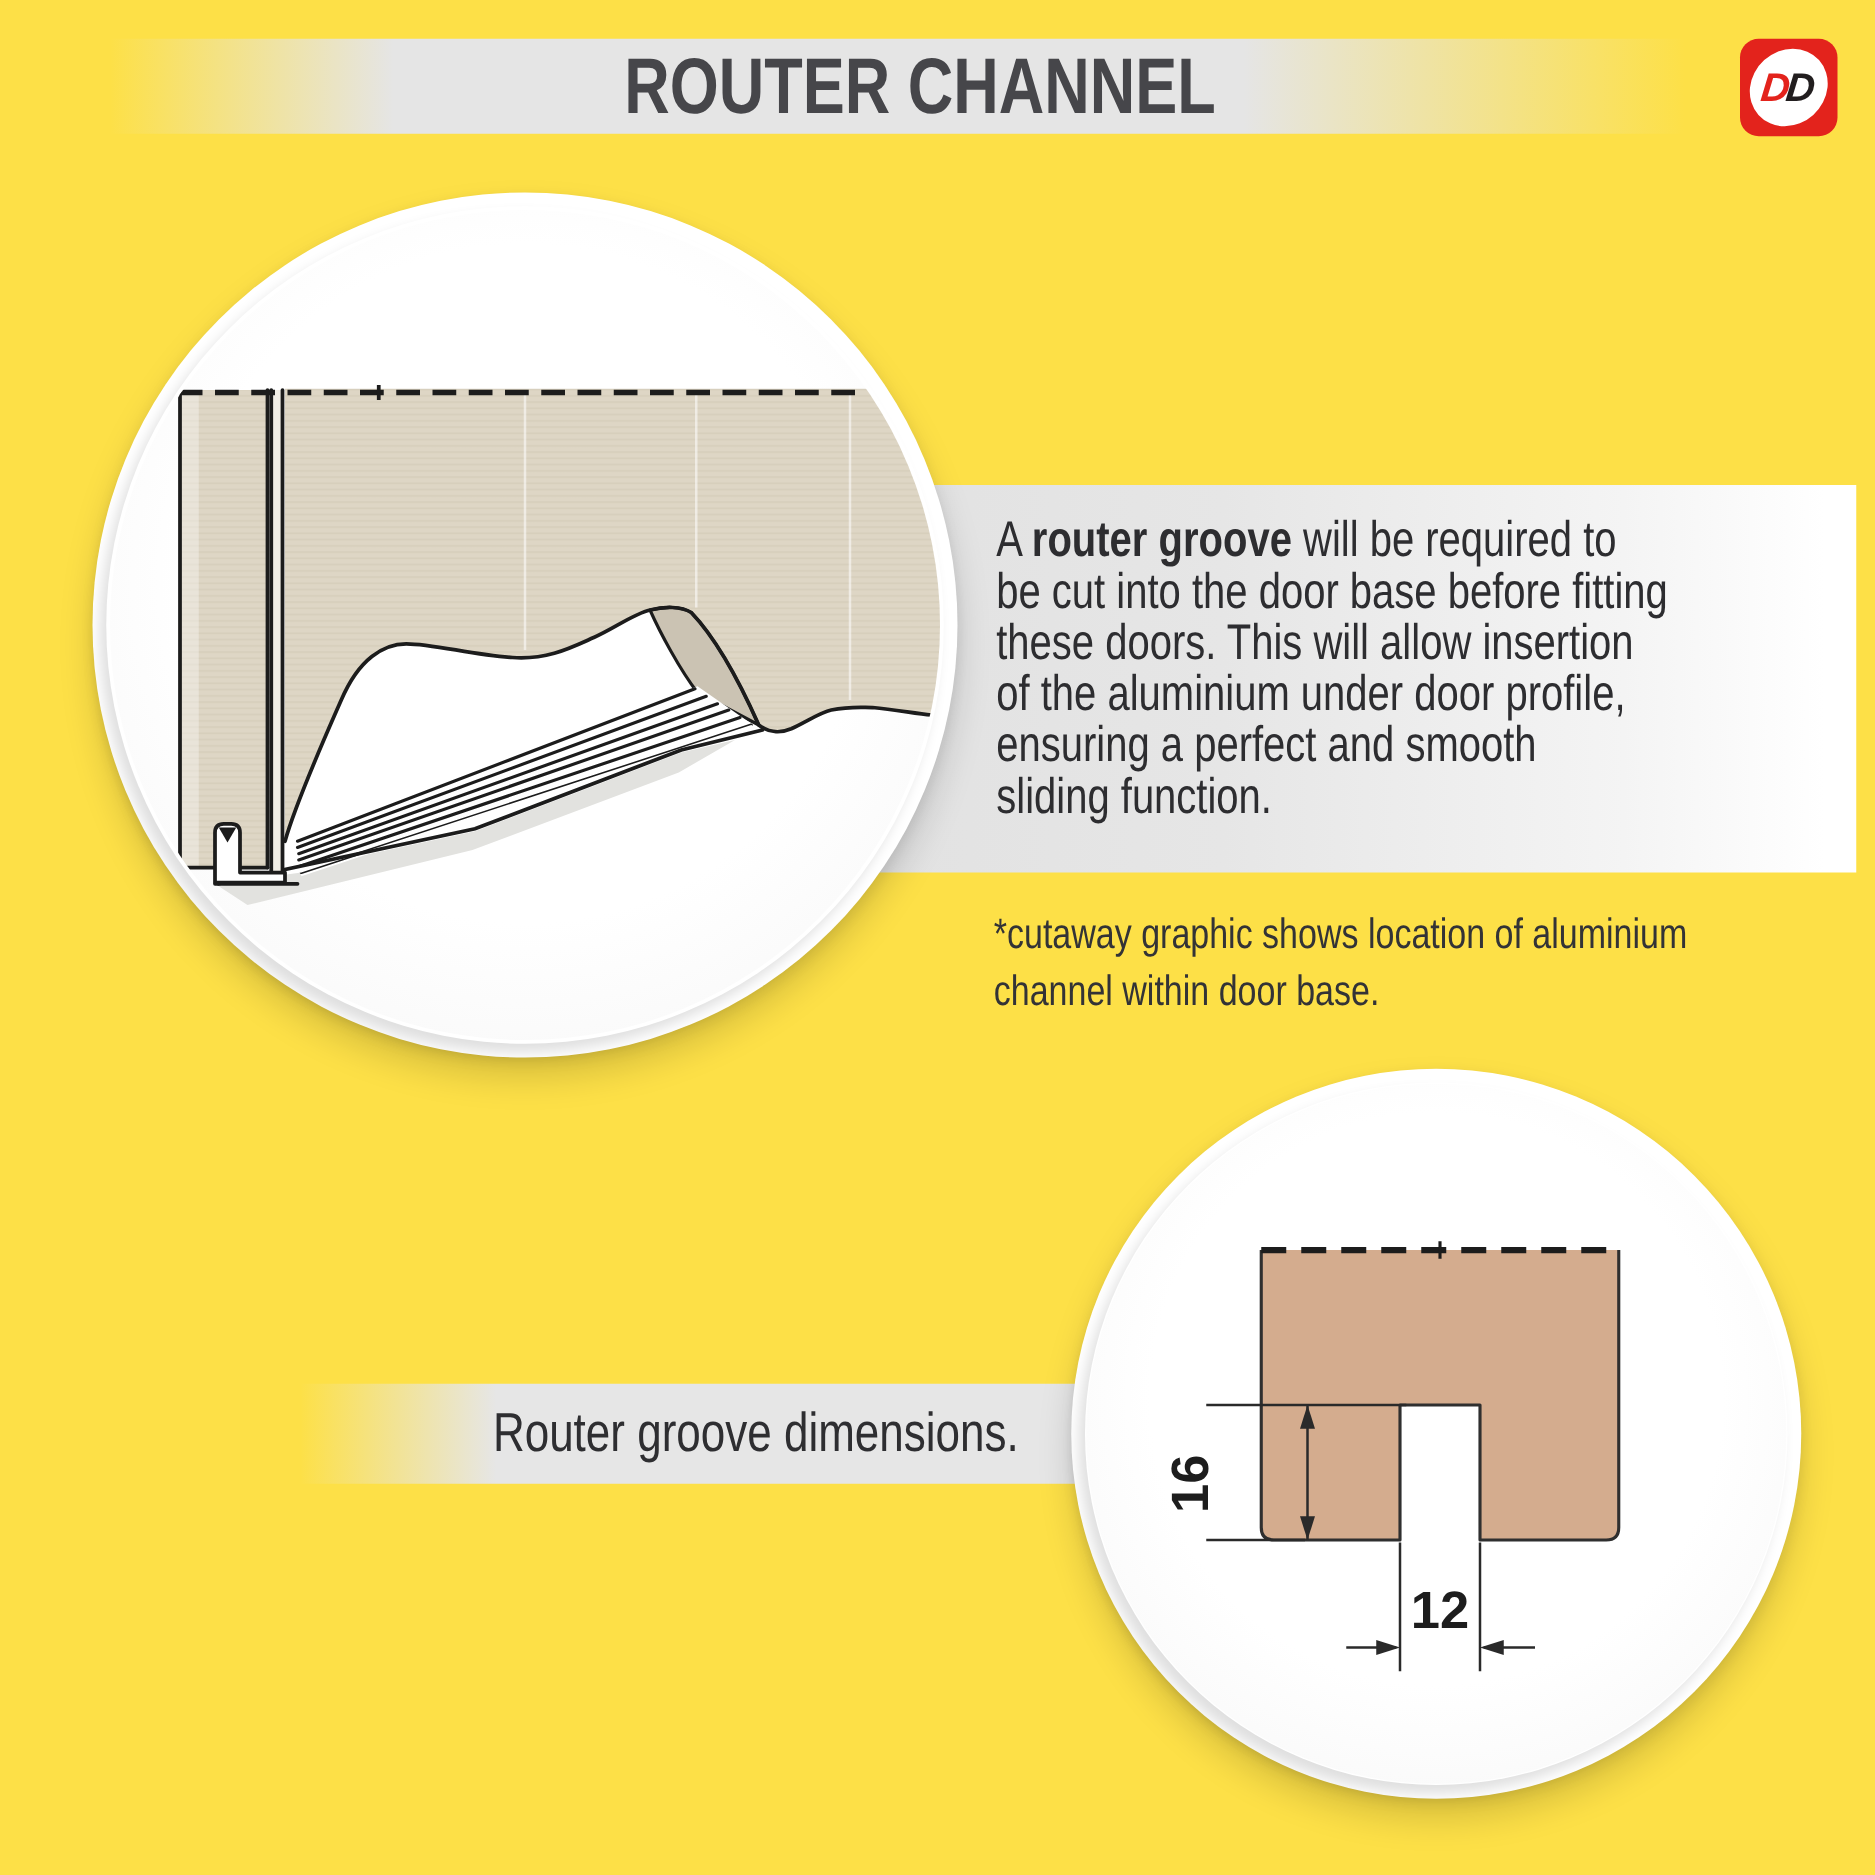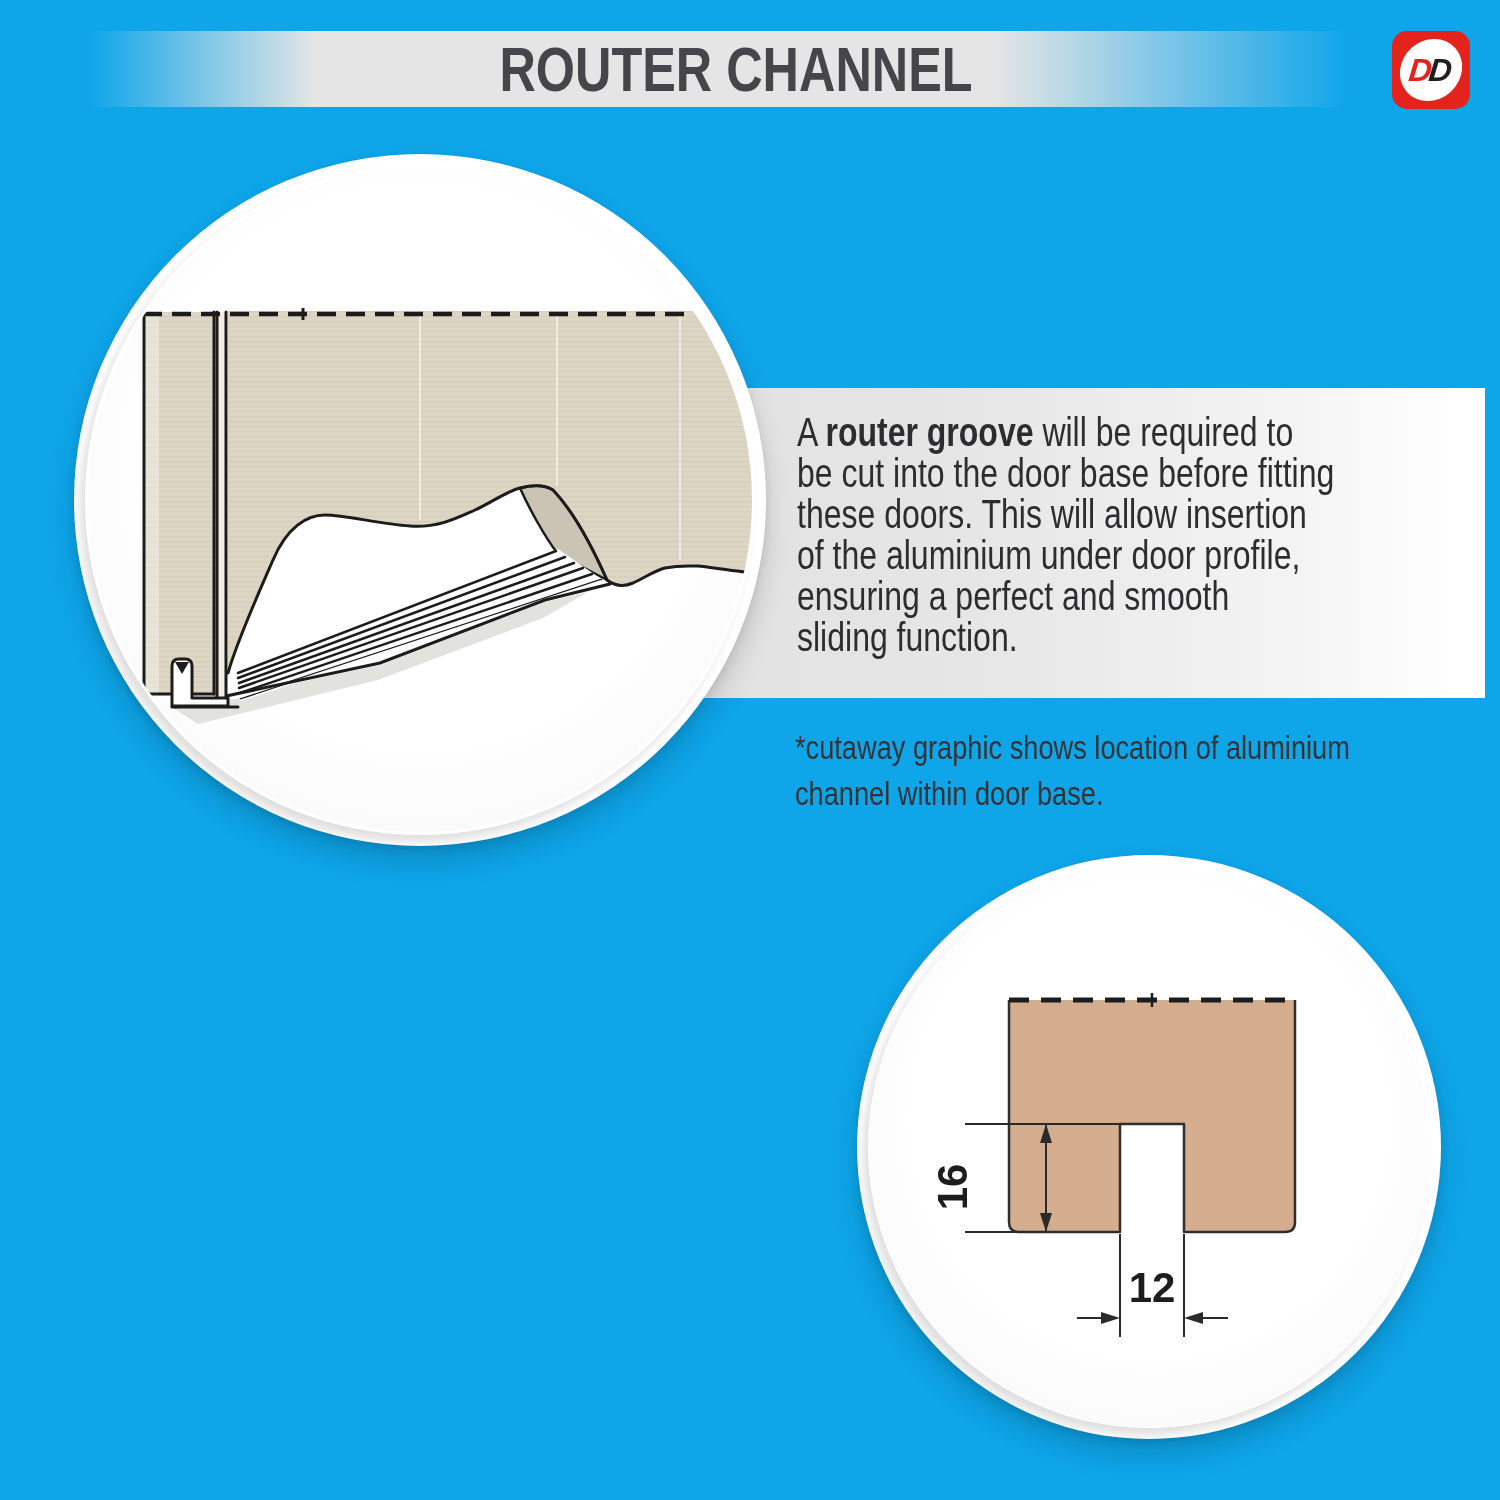--- a/index.html
+++ b/index.html
@@ -1,17 +1,17 @@
 <!DOCTYPE html>
 <html><head>
 <meta charset="utf-8">
 <style>
   html,body{margin:0;padding:0;background:#fff;}
   .canvas{
-    position:relative;width:1500px;height:1500px;background:#0ea5e9;overflow:hidden;
+    position:relative;width:1500px;height:1500px;background:#fde047;overflow:hidden;
     font-family:"Liberation Sans", sans-serif;
   }
   
   .title-band{
     position:absolute;left:88px;top:31px;width:1260px;height:76px;z-index:1;
     background:linear-gradient(to right, rgba(229,229,229,0) 0%, #e5e5e5 18%, #e5e5e5 72%, rgba(229,229,229,0) 100%);
   }
   .title-band h1{
     position:absolute;inset:0;margin:0;text-align:center;text-indent:45px;
     line-height:76px;font-size:63px;font-weight:600;color:#46464a;
@@ -94,20 +94,23 @@
   <div class="para"><span>A </span><strong>router groove</strong><span> will be required to
 be cut into the door base before fitting
 these doors. This will allow insertion
 of the aluminium under door profile,
 ensuring a perfect and smooth
 sliding function.</span></div>
 
   <div class="footnote">*cutaway graphic shows location of aluminium
 channel within door base.</div>
 
+  <div class="bottom-band">
+    <div class="bottom-band-label">Router groove dimensions.</div>
+  </div>
 
   <div class="circle circle-top">
     <div class="circle-inner">
       <svg viewBox="0 0 664 664">
         <defs>
           <pattern id="grain" width="6" height="5" patternUnits="userSpaceOnUse">
             <rect width="6" height="5" fill="#ded6c5"></rect>
             <rect y="3" width="6" height="1.4" fill="#d7cfbc"></rect>
           </pattern>
         </defs>

